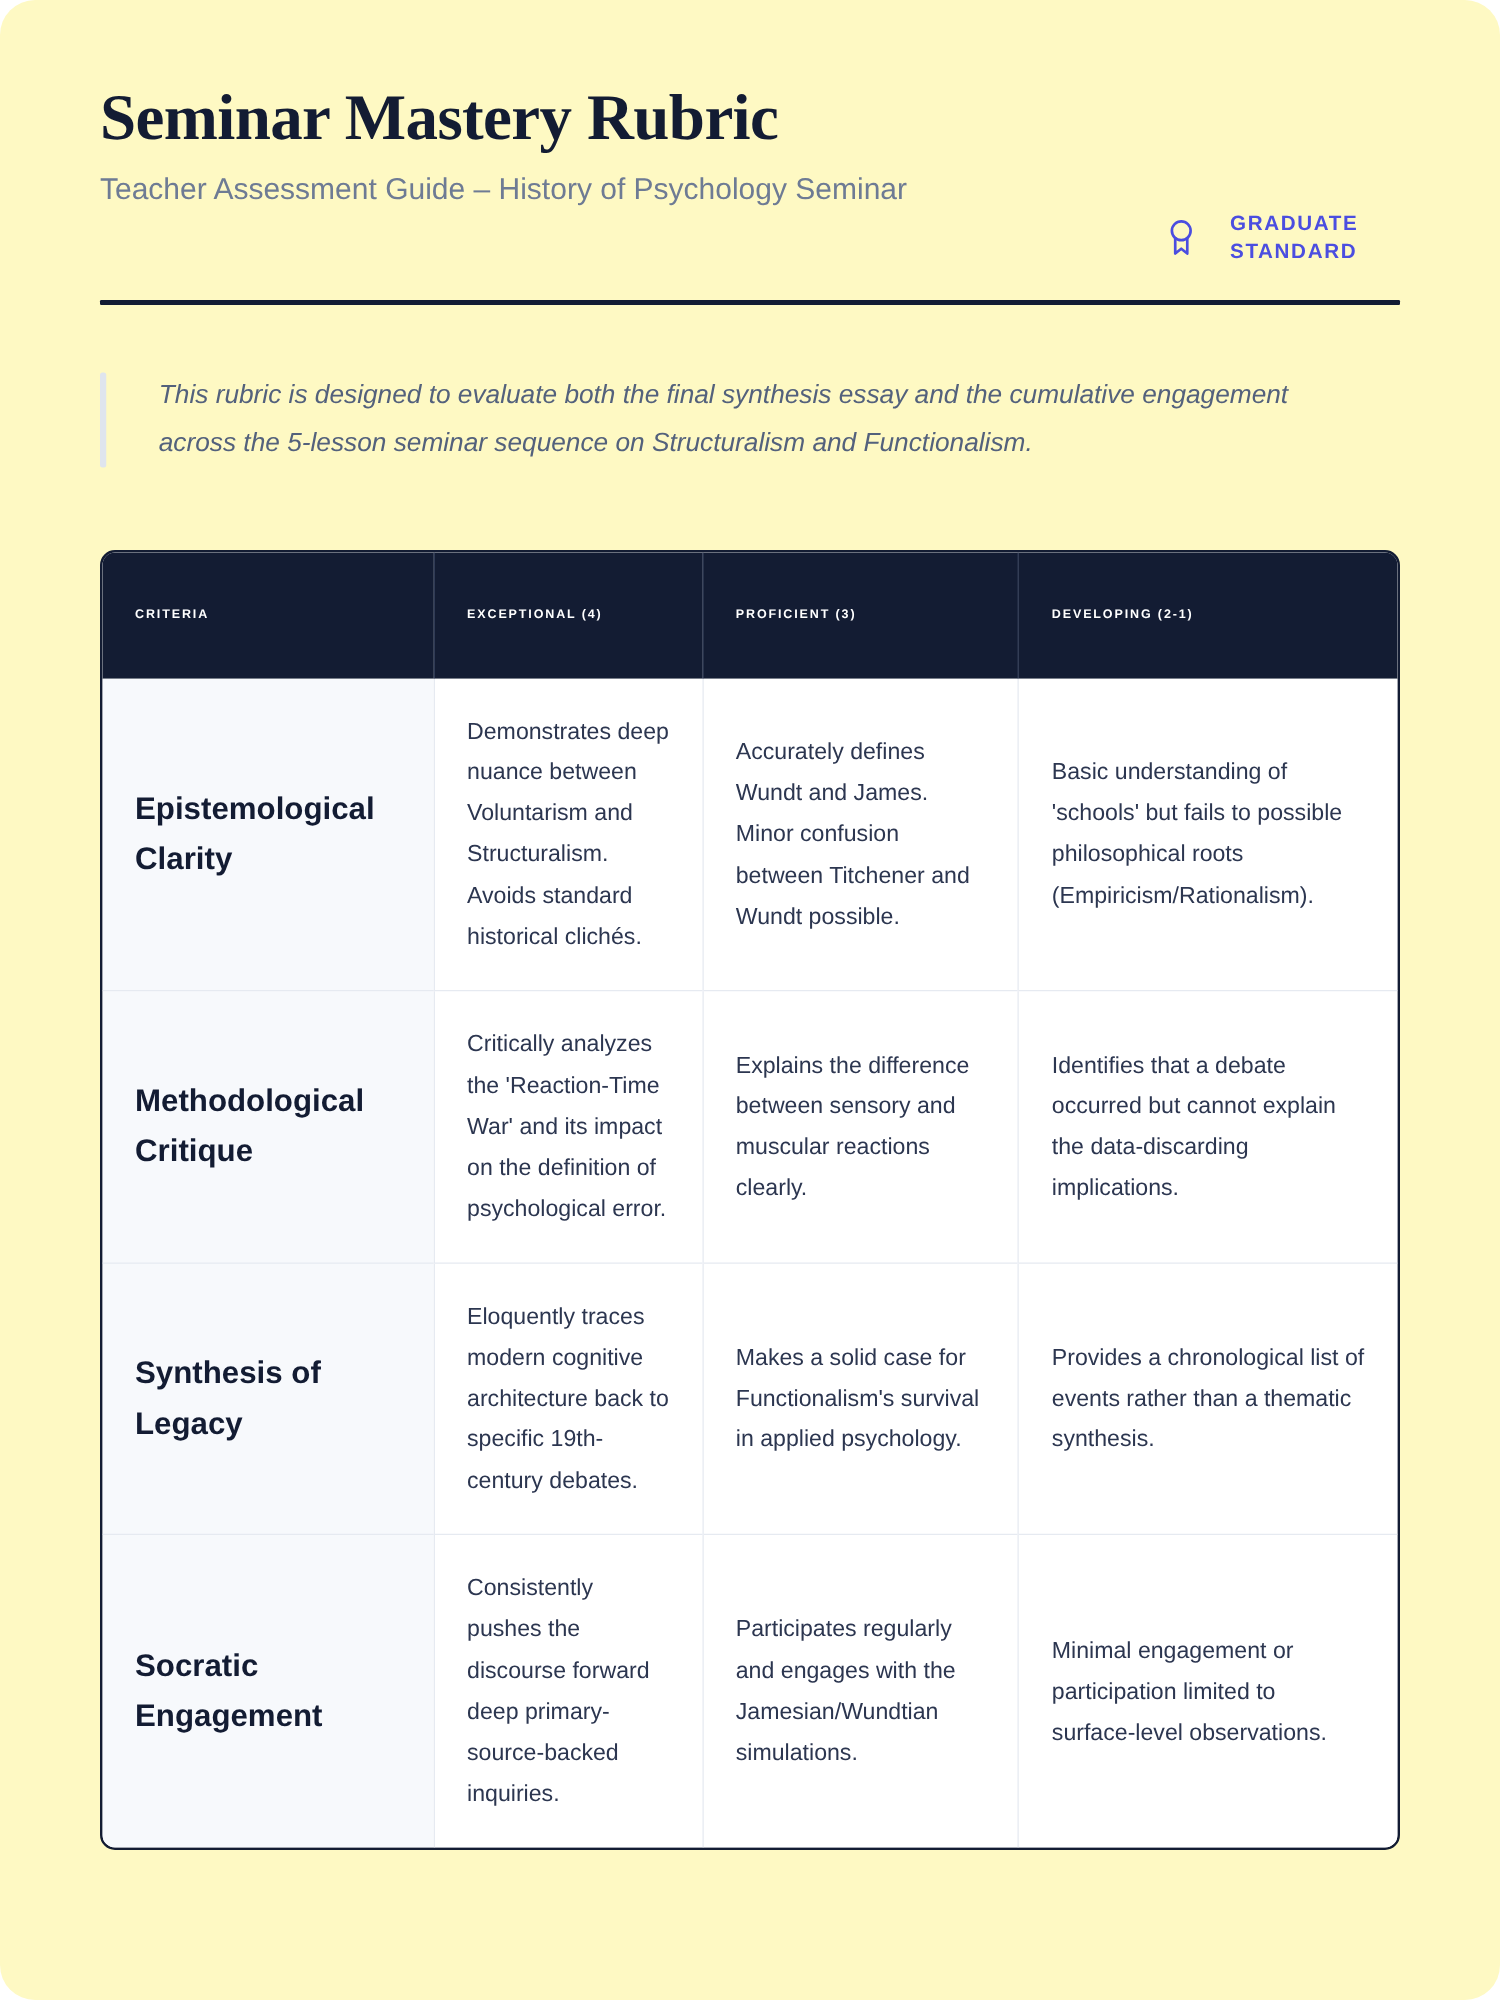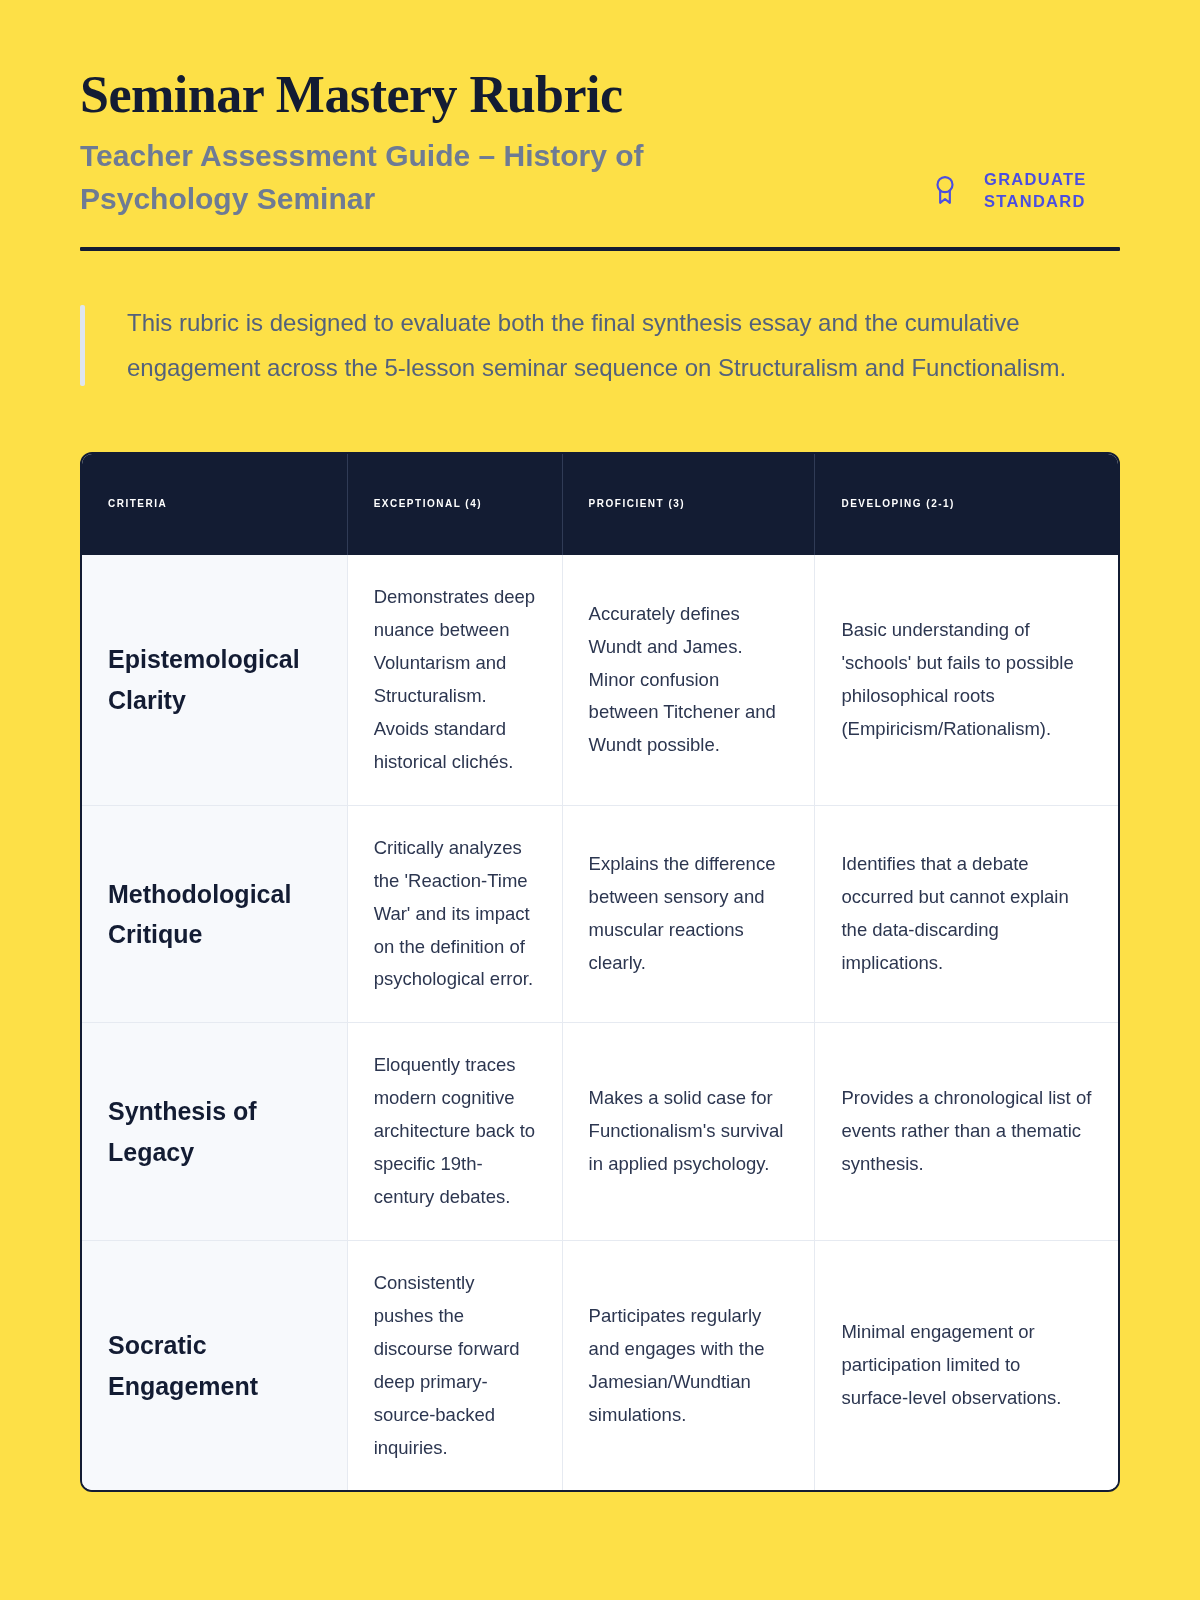--- a/index.html
+++ b/index.html
@@ -9,23 +9,24 @@
     height: 1600px;
     background: #ffffff;
     font-family: "Liberation Sans", sans-serif;
     -webkit-font-smoothing: antialiased;
   }
 
   .page {
     width: 1200px;
     min-height: 1600px;
     padding: 66px 80px 12px 80px;
-    background: #fde047;
+    background: #fef9c3;
     position: relative;
     overflow: hidden;
+    border-radius: 28px;
   }
 
   
   .doc-header {
     display: flex;
     align-items: flex-start;
     justify-content: space-between;
     gap: 30px;
   }
 
@@ -36,23 +37,23 @@
     font-weight: 700;
     font-size: 52px;
     line-height: 1.12;
     letter-spacing: -0.5px;
     color: #131c33;
     white-space: nowrap;
   }
 
   .doc-subtitle {
     margin-top: 11px;
-    font-size: 30px;
+    font-size: 24px;
     line-height: 1.42;
-    font-weight: 700;
+    font-weight: 400;
     color: #6e7b94;
     max-width: 660px;
   }
 
   .badge {
     display: flex;
     align-items: center;
     gap: 26px;
     margin-top: 102px;
     flex: 0 0 auto;
@@ -96,21 +97,22 @@
   .callout::before {
     content: "";
     position: absolute;
     left: 0; top: 4px; bottom: 4px;
     width: 5px;
     background: #dfe5ee;
     border-radius: 2px;
   }
 
   .callout-text {
-    font-size: 24px;
+    font-style: italic;
+    font-size: 21px;
     line-height: 1.85;
     color: #53617c;
     max-width: 965px;
   }
 
   
   .rubric-table-wrap {
     margin-top: 62px;
     border: 2px solid #131c33;
     border-radius: 12px;

